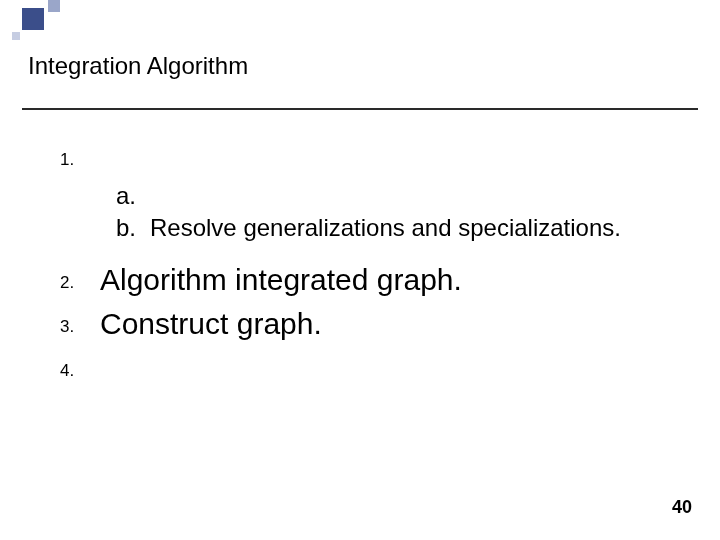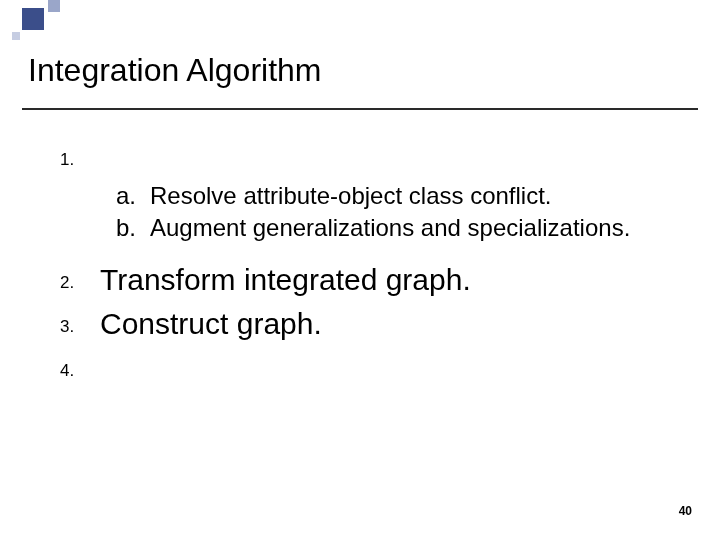--- a/index.html
+++ b/index.html
@@ -41,21 +41,21 @@
     top: 32px;
     left: 12px;
     width: 8px;
     height: 8px;
     background: #c6cde2;
   }
   .title {
     position: absolute;
     top: 52px;
     left: 28px;
-    font-size: 32px;
+    font-size: 24px;
     font-weight: normal;
     letter-spacing: 0px;
   }
   .rule {
     position: absolute;
     top: 108px;
     left: 22px;
     width: 676px;
     height: 0;
     border-top: 2px solid #2a2a2a;
@@ -90,21 +90,21 @@
     line-height: 1.35;
   }
   .sub .subli .lab {
     width: 34px;
     flex: 0 0 34px;
   }
   .pagenum {
     position: absolute;
     bottom: 22px;
     right: 28px;
-    font-size: 12px;
+    font-size: 18px;
     font-weight: bold;
   }
 </style>
 </head>
 <body>
 
 <div class="corner-deco">
   <div class="big"></div>
   <div class="mid"></div>
   <div class="small"></div>
@@ -114,31 +114,30 @@
 <div class="rule"></div>
 
 <div class="content">
 
   <div class="li1">
     <div class="num">1.</div>
   </div>
   <div class="sub">
     <div class="subli">
       <div class="lab">a.</div>
-      <div>Resolve attribute-object class conflict.</div>
     </div>
     <div class="subli">
       <div class="lab">b.</div>
-      <div>Augment generalizations and specializations.</div>
+      <div>Resolve generalizations and specializations.</div>
     </div>
   </div>
 
   <div class="li1">
     <div class="num">2.</div>
-    <div class="txt">Transform integrated graph.</div>
+    <div class="txt">Algorithm integrated graph.</div>
   </div>
 
   <div class="li1">
     <div class="num">3.</div>
     <div class="txt">Construct graph.</div>
   </div>
 
   <div class="li1">
     <div class="num">4.</div>
   </div>

